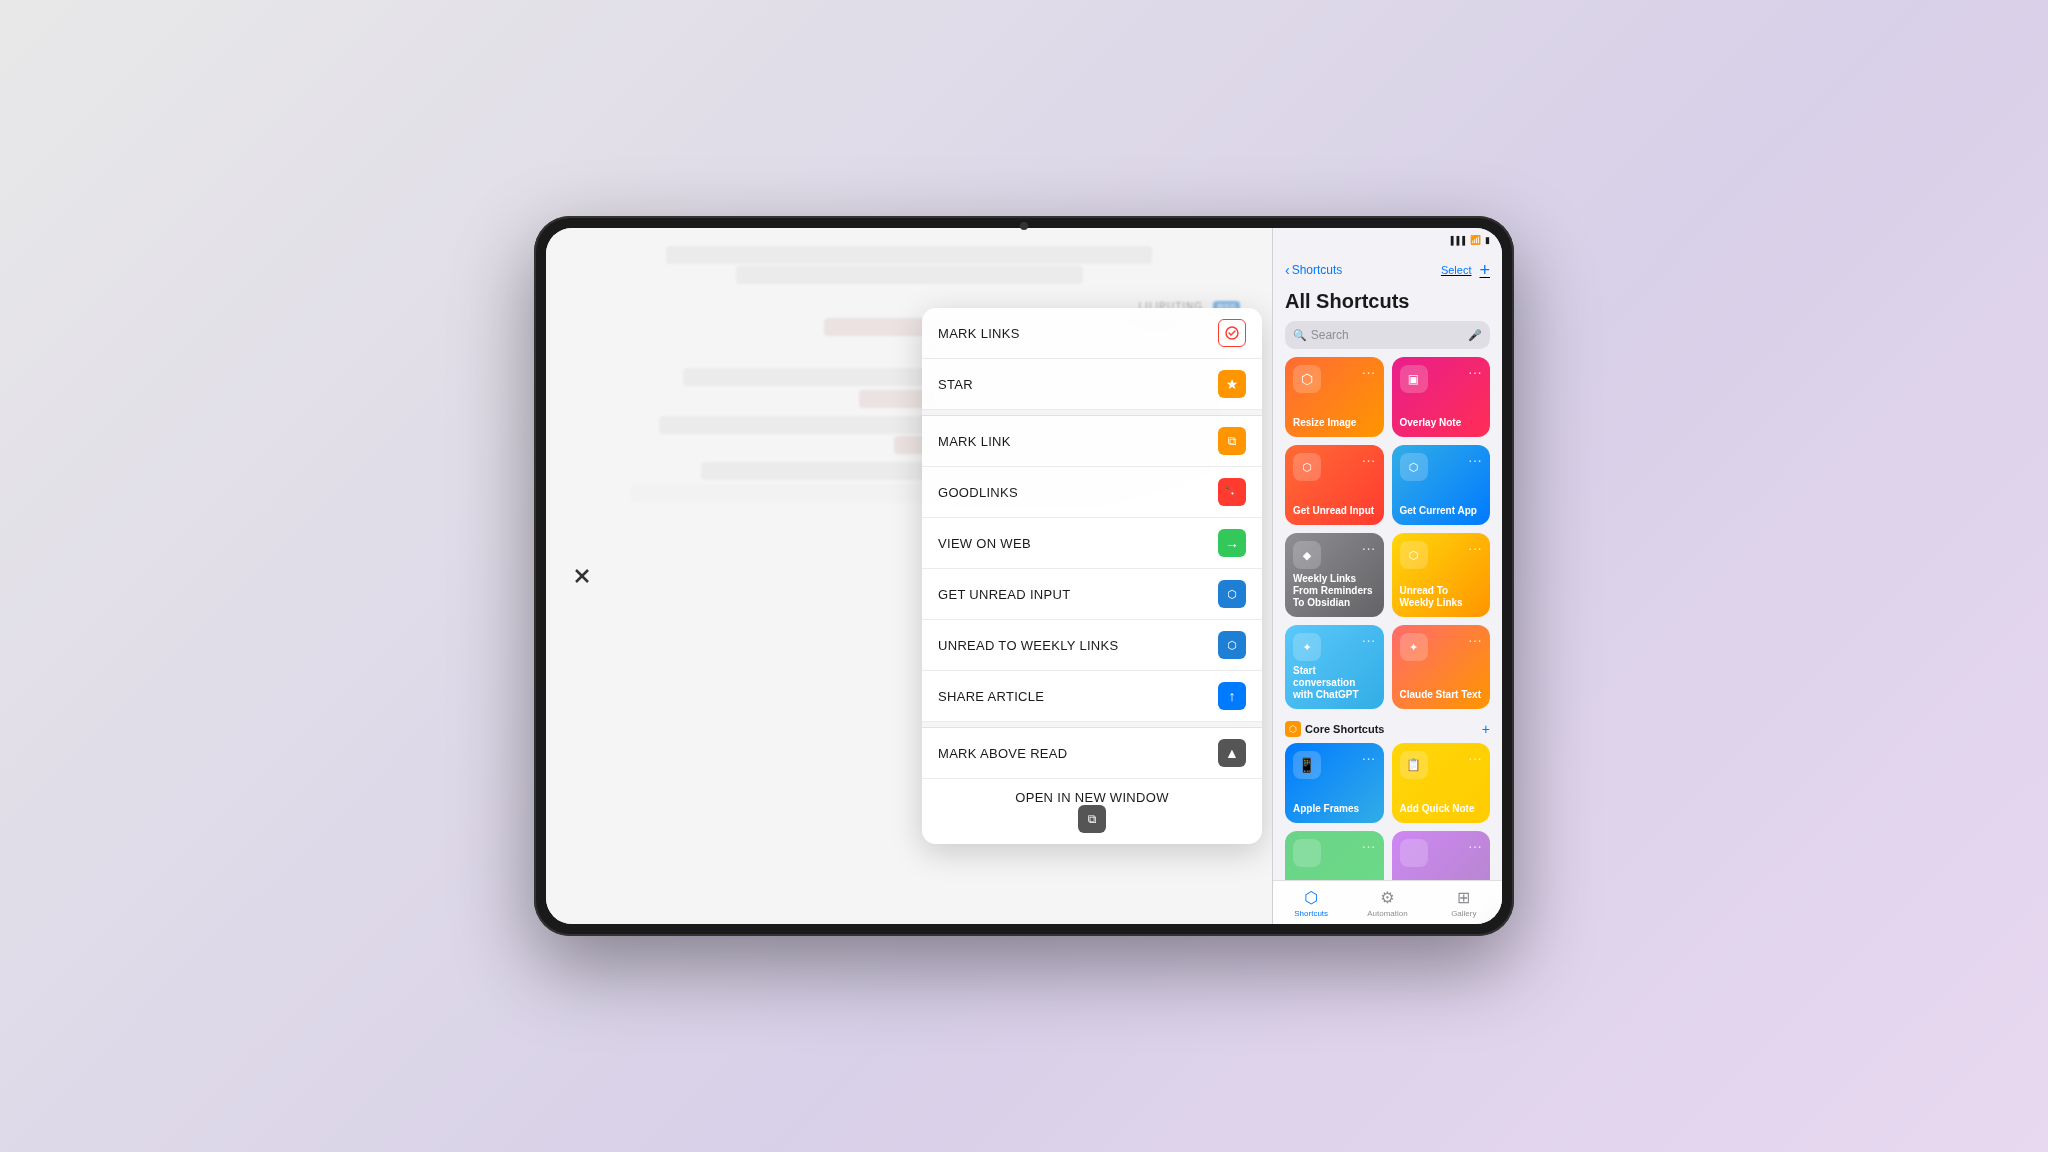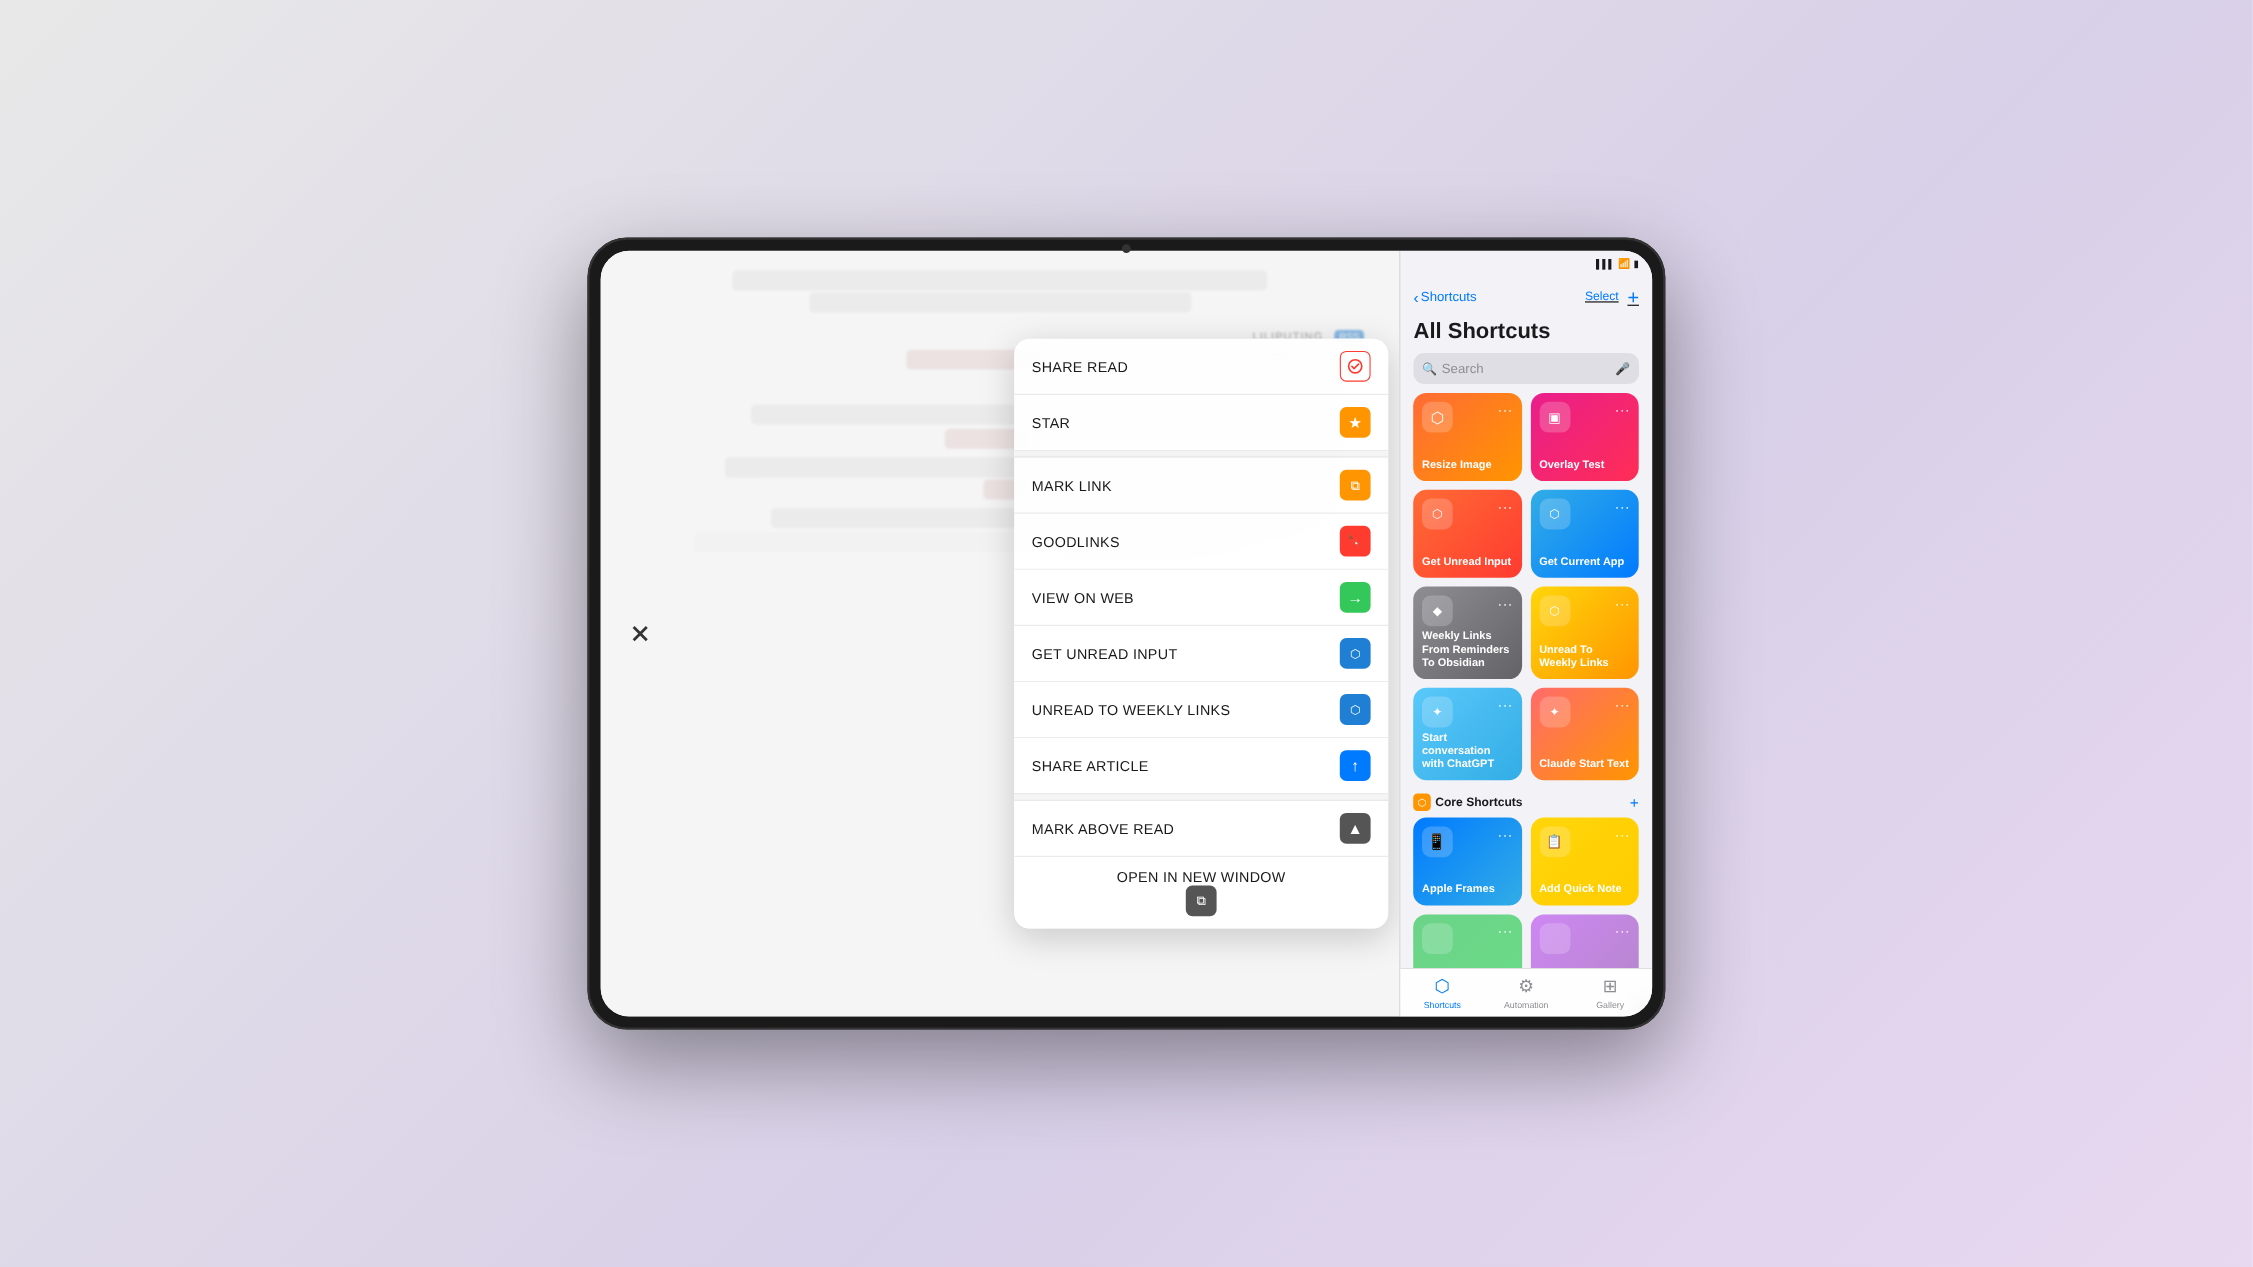--- a/index.html
+++ b/index.html
@@ -451,21 +451,21 @@
         <div class="close-btn">
           <svg viewBox="0 0 20 20" fill="none">
             <line x1="4" y1="4" x2="16" y2="16"></line>
             <line x1="16" y1="4" x2="4" y2="16"></line>
           </svg>
         </div>
 
         <div class="context-menu">
 
           <div class="menu-item">
-            <span class="menu-item-label">SHARE READ</span>
+            <span class="menu-item-label">MARK LINKS</span>
             <div class="menu-item-icon icon-mark-read">
               <svg width="16" height="16" viewBox="0 0 16 16" fill="none">
                 <circle cx="8" cy="8" r="6" stroke="#ff3b30" stroke-width="1.5"></circle>
                 <path d="M5 8l2 2 4-4" stroke="#ff3b30" stroke-width="1.5" stroke-linecap="round"></path>
               </svg>
             </div>
           </div>
 
           <div class="menu-item">
             <span class="menu-item-label">STAR</span>
@@ -580,21 +580,21 @@
             </div>
             <div class="shortcut-name">Resize Image</div>
           </div>
           <div class="shortcut-card card-pink">
             <div class="shortcut-card-header">
               <div class="shortcut-icon">
                 <span style="color:white;font-size:12px;">▣</span>
               </div>
               <span class="shortcut-dots">···</span>
             </div>
-            <div class="shortcut-name">Overlay Test</div>
+            <div class="shortcut-name">Overlay Note</div>
           </div>
         </div>
 
         <div class="grid-row">
           <div class="shortcut-card card-red-orange">
             <div class="shortcut-card-header">
               <div class="shortcut-icon">
                 <span style="color:white;font-size:11px;">⬡</span>
               </div>
               <span class="shortcut-dots">···</span>

